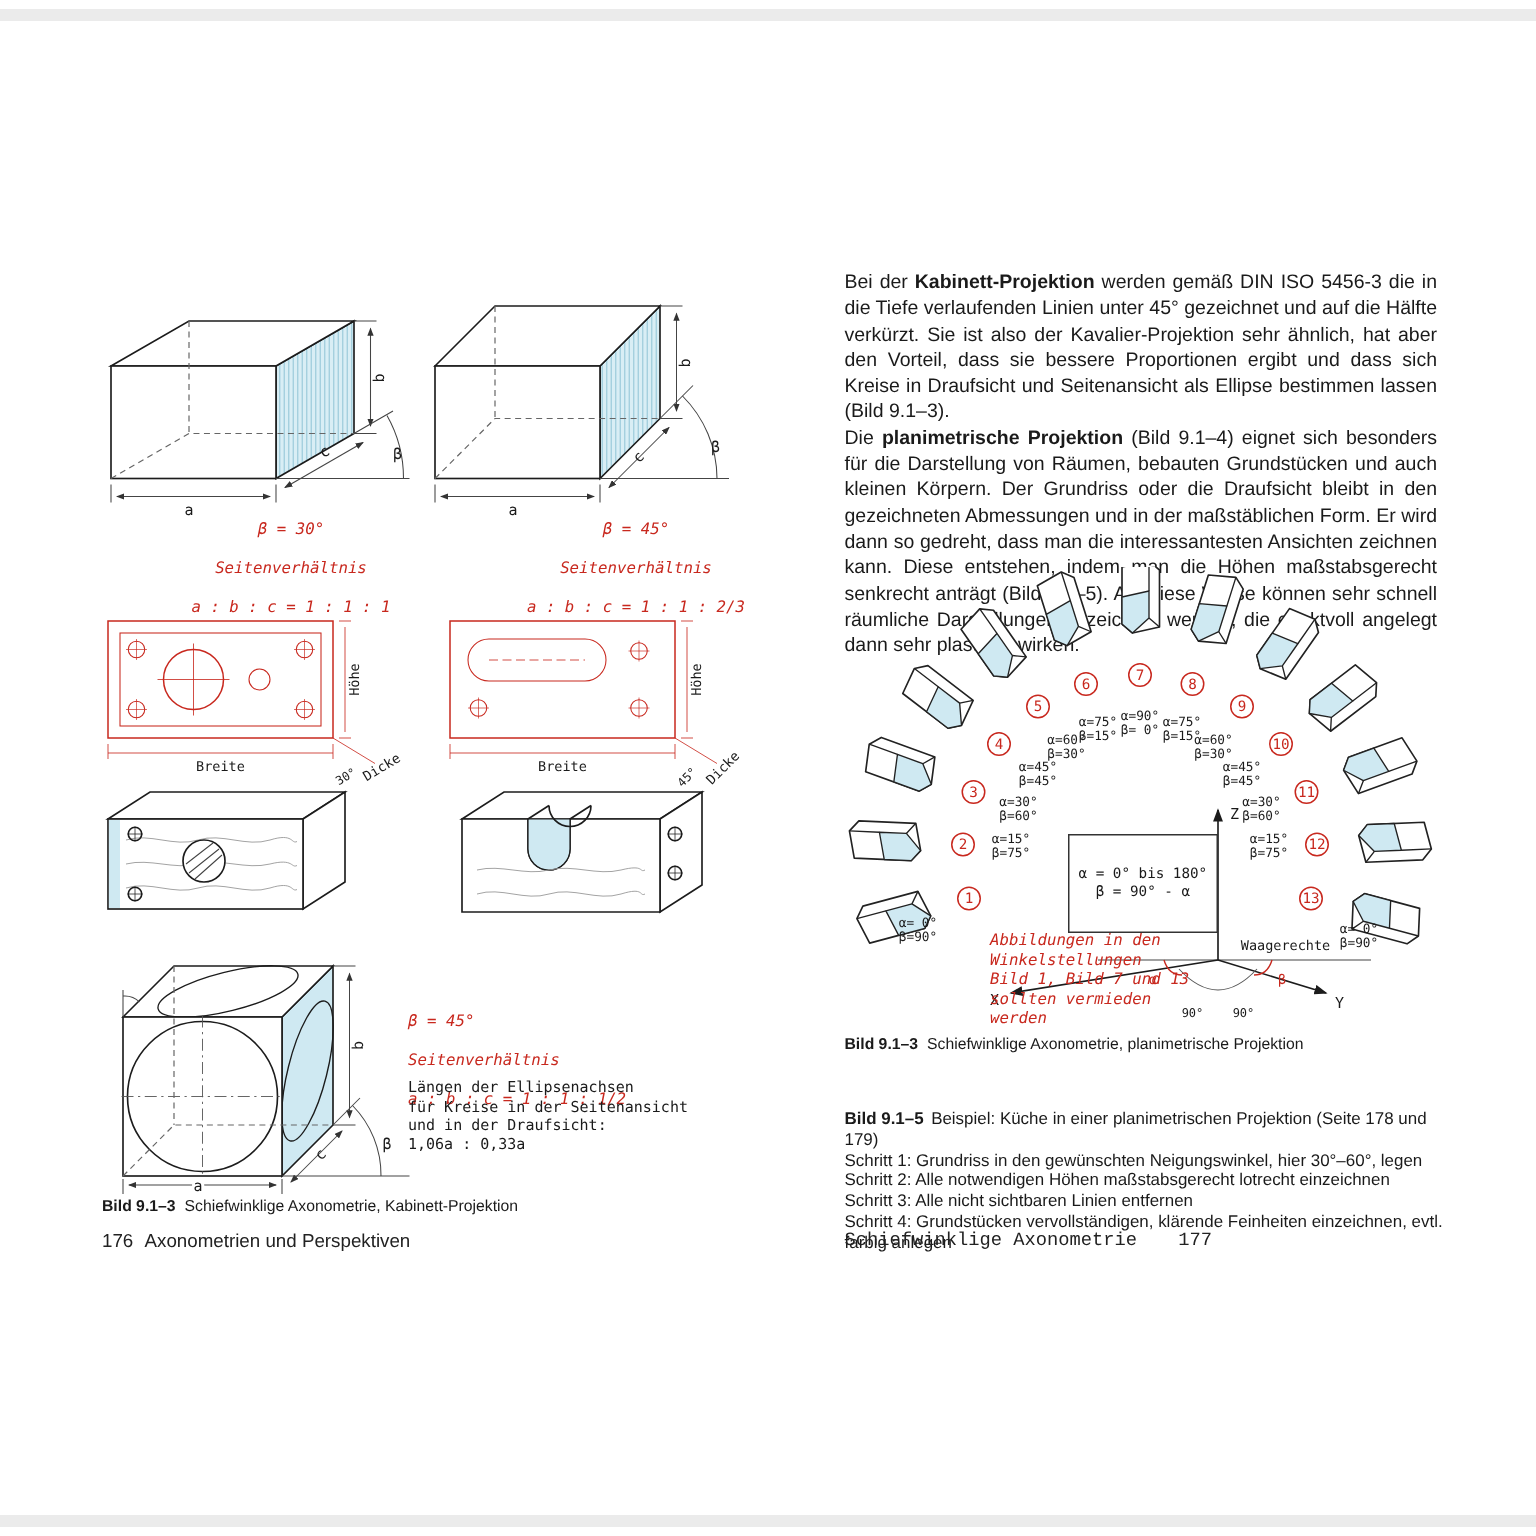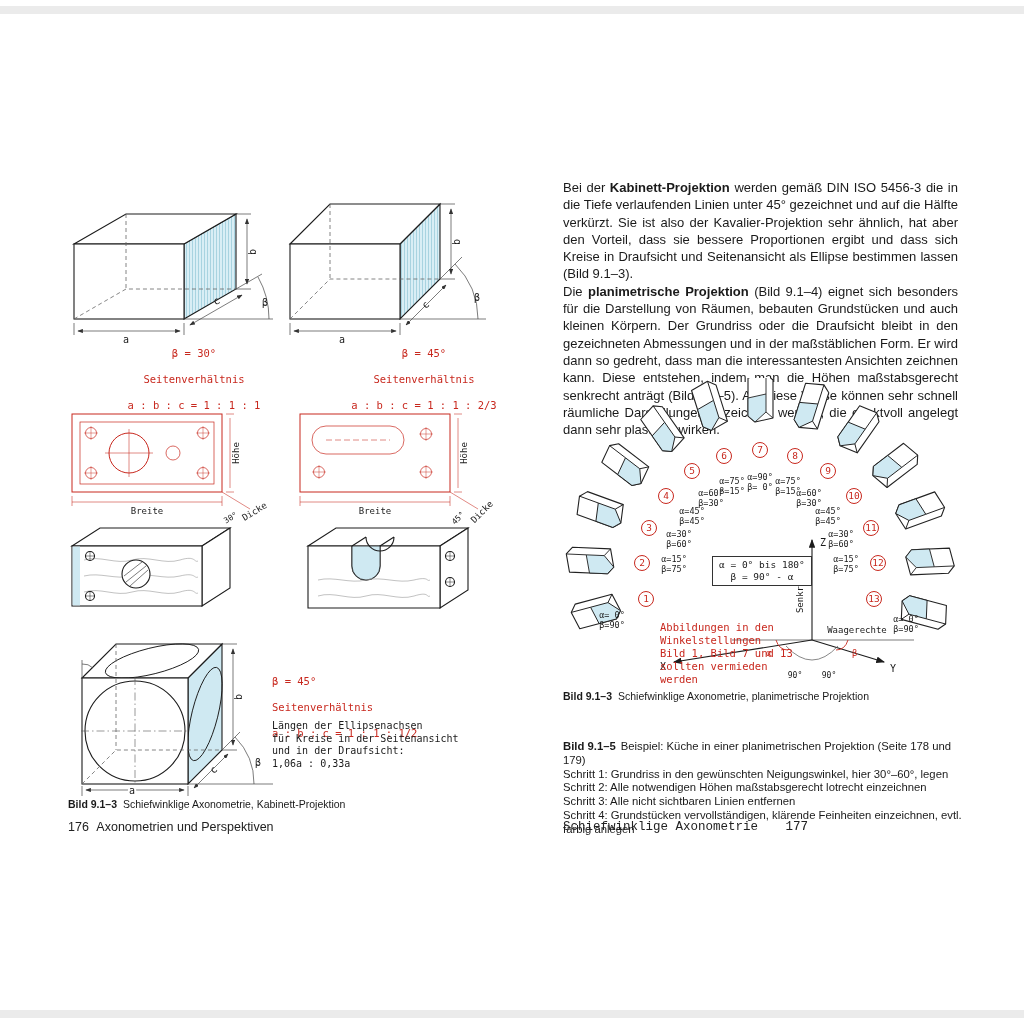--- a/index.html
+++ b/index.html
@@ -4,29 +4,29 @@
 <style>
   html,body{margin:0;padding:0;}
   body{width:1024px;height:1024px;background:#f6f6f5;font-family:"Liberation Sans",sans-serif;color:#1a1a1a;position:relative;overflow:hidden;}
   .sheet{position:absolute;left:0;top:0;width:1024px;height:1024px;background:#ffffff;overflow:hidden;}
   .edge{position:absolute;left:0;width:1024px;height:8px;background:#ebebeb;}
   .abs{position:absolute;}
   .bodytext{font-size:13px;line-height:17.3px;text-align:justify;}
   .bodytext p{margin:0;}
   .cap{font-size:10.5px;color:#1a1a1a;}
   .cap b{font-weight:bold;margin-right:6px;}
-  .redmono{font-family:"DejaVu Sans Mono",monospace;font-size:10.5px;line-height:13px;color:#c8281e;white-space:pre-line;}
+  .redmono{font-family:"DejaVu Sans Mono",monospace;font-size:10.5px;line-height:13px;color:#c8281e;white-space:pre-line;font-style:italic;}
   .redmono .ln{display:block;}
   .blkmono{font-family:"DejaVu Sans Mono",monospace;font-size:10px;line-height:12.5px;color:#1a1a1a;white-space:pre-line;}
   .centerblock{text-align:center;}
   .footer{font-size:12.5px;color:#222;}
   .footer .pn{font-weight:normal;}
   .fig5line{font-size:11.3px;line-height:13.8px;}
   .fig5line b{font-weight:bold;margin-right:5px;}
-  .formbox{border:1px solid #333;font-family:"DejaVu Sans Mono",monospace;font-size:9.5px;line-height:12px;padding:2px 6px;text-align:center;background:#fff;white-space:pre-line;}
+  .formbox{border:1px solid #333;font-family:"DejaVu Sans Mono",monospace;font-size:9.5px;line-height:12px;padding:20px 6px;text-align:center;background:#fff;white-space:pre-line;}
   svg text{font-family:"DejaVu Sans Mono",monospace;}
   .t10{font-size:10px;fill:#1a1a1a;}
   .t9{font-size:9px;fill:#1a1a1a;}
   .t8{font-size:8px;fill:#1a1a1a;}
   .tred{fill:#c8281e;}
   .fnum{font-size:9.5px;fill:#c8281e;text-anchor:middle;}
   .flab{font-size:8.5px;fill:#1a1a1a;text-anchor:middle;}
   .e{stroke:#1c1c1c;stroke-width:1.1;fill:none;}
   .ef{fill:#ffffff;stroke:#1c1c1c;stroke-width:1.1;}
   .dim{stroke:#444;stroke-width:0.7;fill:none;}

